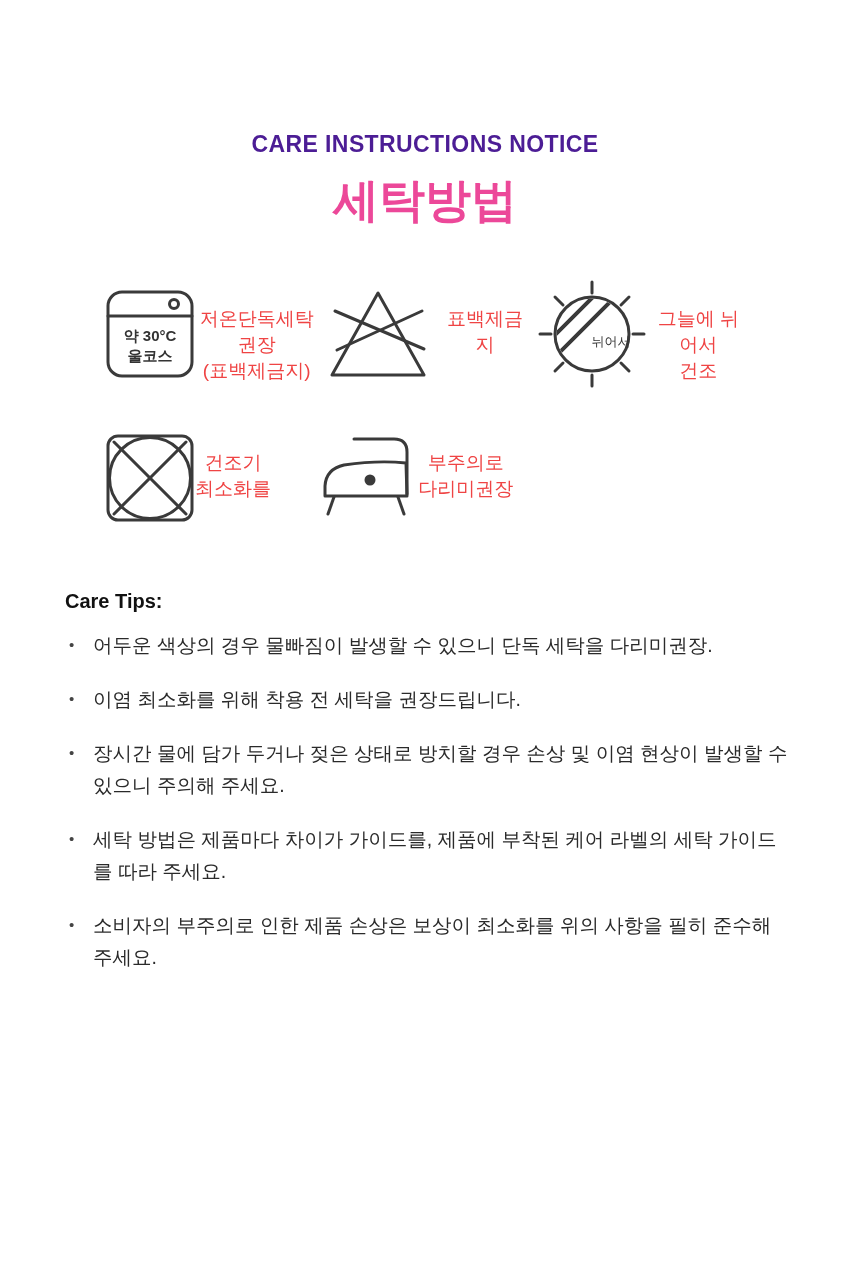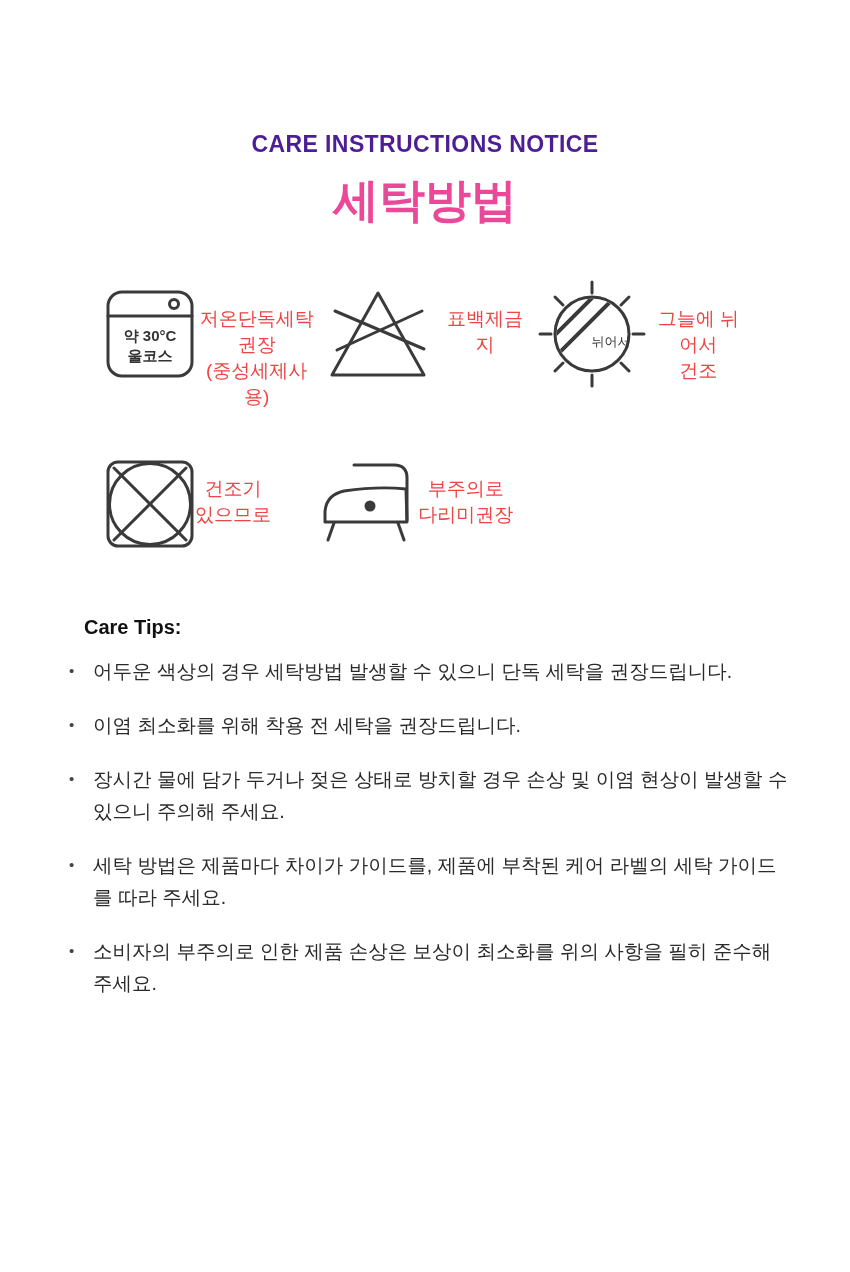--- a/index.html
+++ b/index.html
@@ -72,21 +72,20 @@
 
   
   .tips-section {
     width: 730px;
     margin: 62px 0 0 65px;
   }
   .tips-heading {
     font-size: 20px;
     font-weight: 700;
     color: #111111;
-    margin-left: 19px;
   }
   .tips-list { margin-top: 16px; }
   .tip-item {
     display: flex;
     margin-bottom: 22px;
     font-size: 19.5px;
     line-height: 32px;
     color: #2a2a2a;
   }
   .tip-bullet {
@@ -115,21 +114,21 @@
         <svg class="symbol-svg" width="90" height="90" viewBox="0 0 90 90">
           <rect class="st" x="3" y="3" width="84" height="84" rx="14"></rect>
           <line class="st" x1="3" y1="27" x2="87" y2="27"></line>
           <circle class="st" cx="69" cy="15" r="4.5"></circle>
           <text class="washer-text" x="45" y="52" text-anchor="middle">약 30°C</text>
           <text class="washer-text" x="45" y="72" text-anchor="middle">울코스</text>
         </svg>
       </div>
       <div class="symbol-label">
         <div>저온단독세탁권장</div>
-        <div>(중성세제사용)</div>
+        <div>(표백제금지)</div>
       </div>
     </div>
 
     <div class="symbol-cell">
       <div class="symbol-icon-box">
         <svg class="symbol-svg" width="120" height="100" viewBox="0 0 120 100">
           <path class="st" d="M60 9 L14 91 L106 91 Z"></path>
           <line class="st" x1="17" y1="27" x2="106" y2="65"></line>
           <line class="st" x1="104" y1="27" x2="19" y2="66"></line>
         </svg>
@@ -176,21 +175,21 @@
       <div class="symbol-icon-box">
         <svg class="symbol-svg" width="90" height="90" viewBox="0 0 90 90">
           <rect class="st" x="3" y="3" width="84" height="84" rx="10"></rect>
           <circle class="st" cx="45" cy="45" r="40.5"></circle>
           <line class="st" x1="9" y1="9" x2="81" y2="81"></line>
           <line class="st" x1="81" y1="9" x2="9" y2="81"></line>
         </svg>
       </div>
       <div class="symbol-label">
         <div>건조기</div>
-        <div>있으므로</div>
+        <div>최소화를</div>
       </div>
     </div>
 
     <div class="symbol-cell">
       <div class="symbol-icon-box">
         <svg class="symbol-svg" width="100" height="92" viewBox="0 0 100 92">
           <path class="st" d="M36 7 H76 Q89 7 89 20 V62"></path>
           <path class="st" d="M7 64 L7 54 Q8 37 26 33 Q60 28 88 31 L89 64 Z"></path>
           <line class="st" x1="16" y1="65" x2="10" y2="82"></line>
           <line class="st" x1="80" y1="65" x2="86" y2="82"></line>
@@ -204,21 +203,21 @@
     </div>
 
 
   </div>
 
   <div class="tips-section">
     <div class="tips-heading">Care Tips:</div>
     <div class="tips-list">
       <div class="tip-item">
         <span class="tip-bullet">•</span>
-        <span class="tip-text">어두운 색상의 경우 세탁방법 발생할 수 있으니 단독 세탁을 권장드립니다.</span>
+        <span class="tip-text">어두운 색상의 경우 물빠짐이 발생할 수 있으니 단독 세탁을 다리미권장.</span>
       </div>
       <div class="tip-item">
         <span class="tip-bullet">•</span>
         <span class="tip-text">이염 최소화를 위해 착용 전 세탁을 권장드립니다.</span>
       </div>
       <div class="tip-item">
         <span class="tip-bullet">•</span>
         <span class="tip-text">장시간 물에 담가 두거나 젖은 상태로 방치할 경우 손상 및 이염 현상이 발생할 수 있으니 주의해 주세요.</span>
       </div>
       <div class="tip-item">

